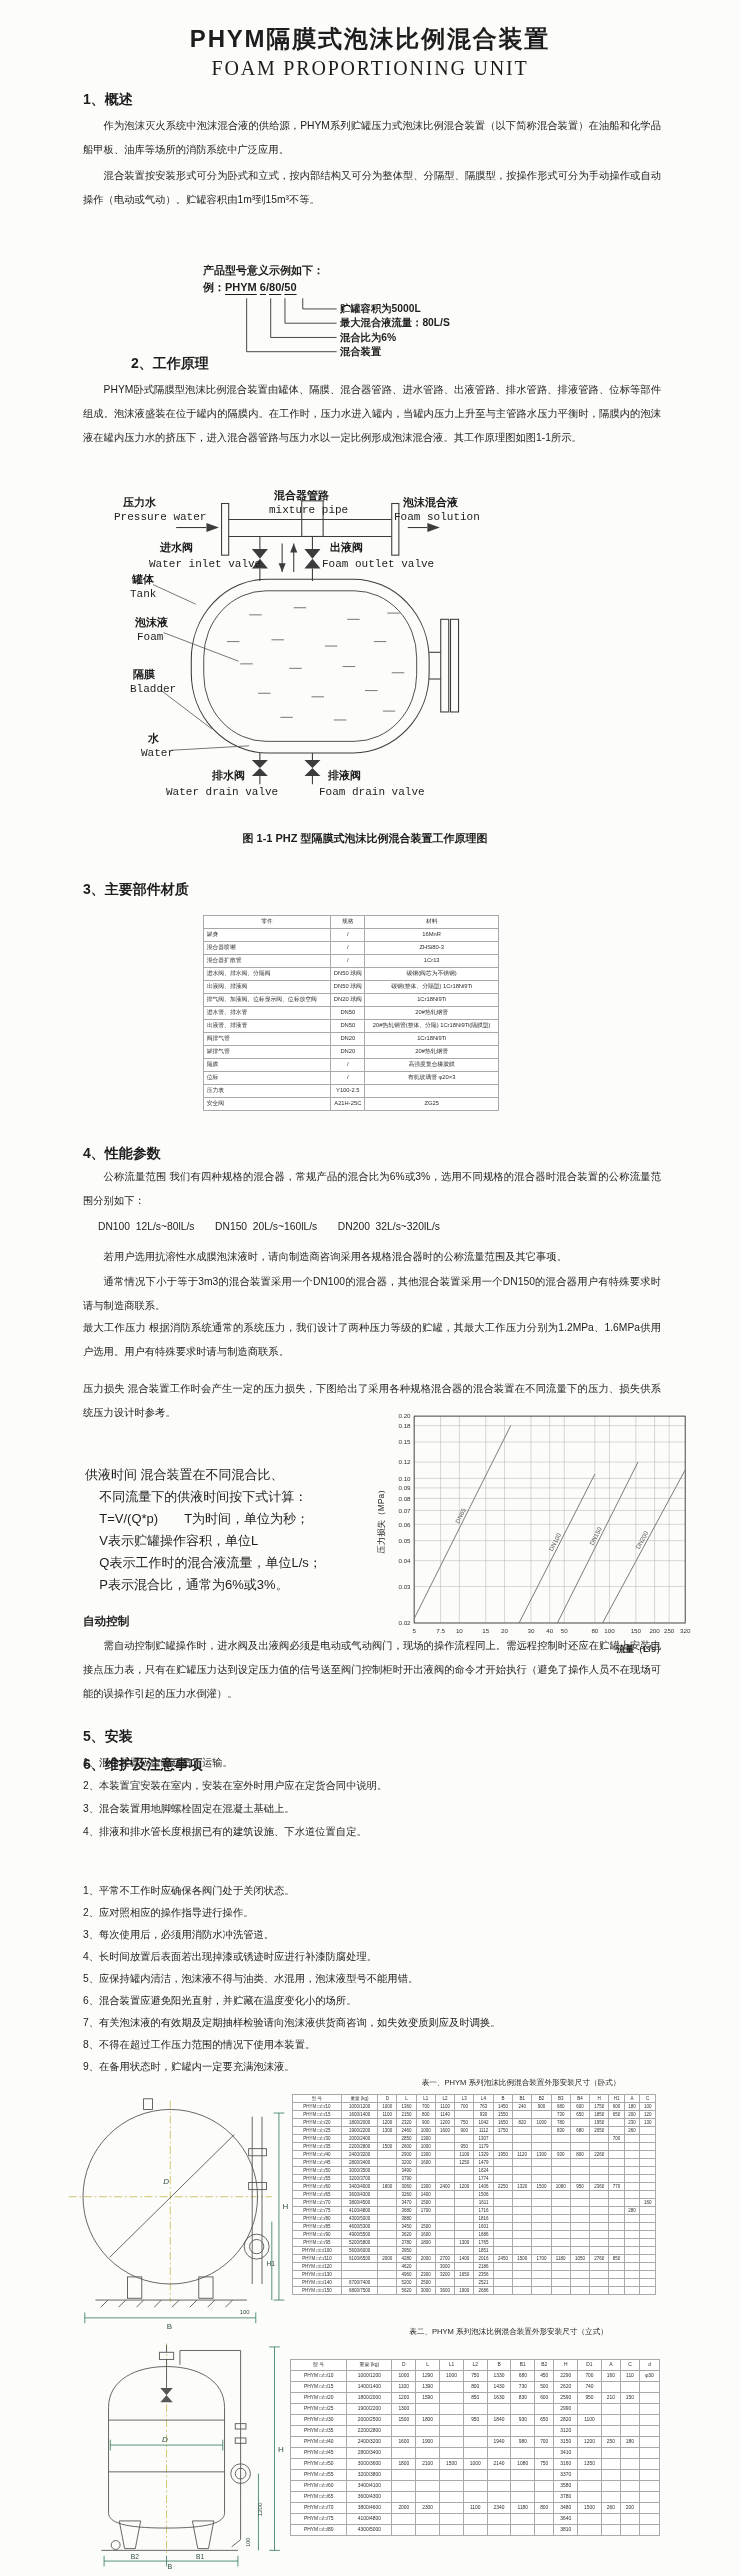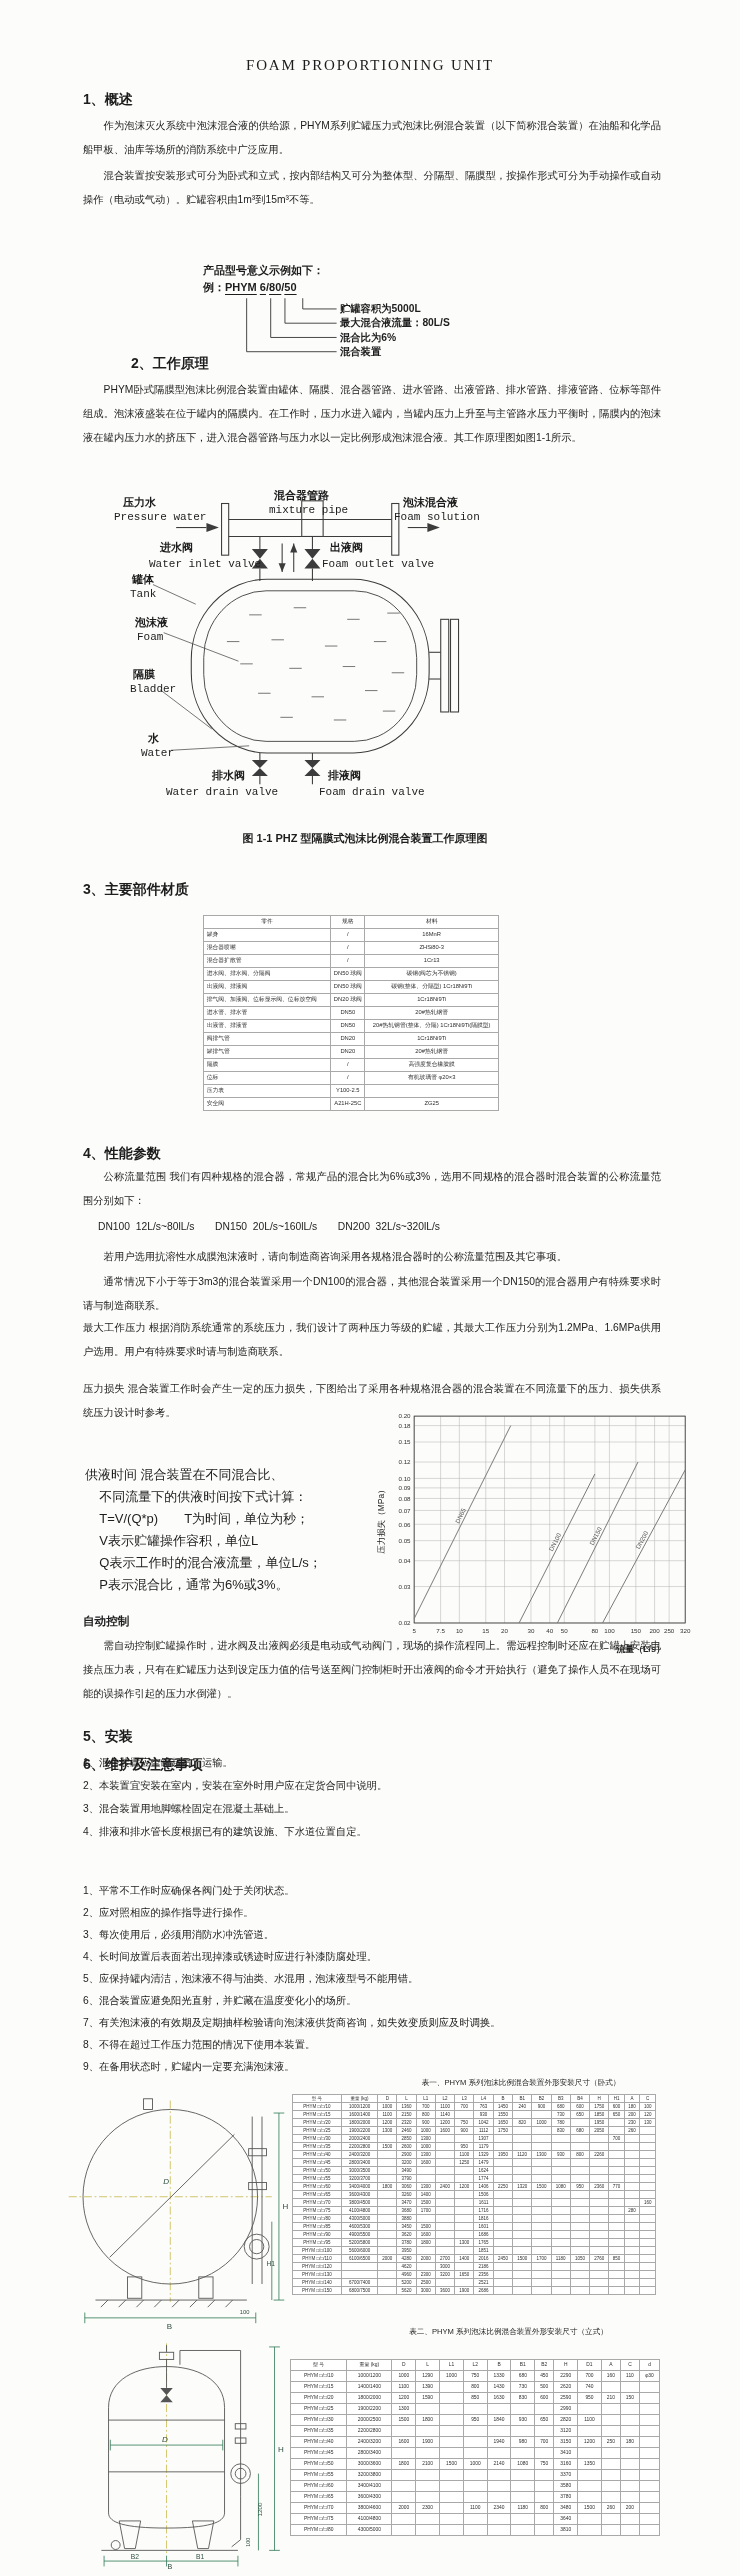--- a/index.html
+++ b/index.html
@@ -1,20 +1,20 @@
 <!DOCTYPE html>
 <html style="font-size:14.3px"><head>
 <meta charset="utf-8">
 <style>
   html,body{margin:0;padding:0;background:#e9e9e9;}
   .page{position:relative;width:740px;height:2576px;margin:0 auto;background:#fcfcfa;
         font-family:"Liberation Sans",sans-serif;color:#1d1d1d;overflow:hidden;}
   .abs{position:absolute;}
   .title{width:100%;text-align:center;font-size:24px;font-weight:bold;letter-spacing:1.8px;}
-  .subtitle{width:100%;text-align:center;font-size:15px;letter-spacing:1.8px;
+  .subtitle{width:100%;text-align:center;font-size:20px;letter-spacing:1.8px;
             font-family:"Liberation Serif",serif;}
   .h{font-size:14px;font-weight:bold;}
   .h2{font-size:11.6px;font-weight:bold;}
   .p{font-size:10.3px;line-height:24px;text-align:justify;text-indent:2em;width:578px;}
   .p.noind{text-indent:0;}
   .flow{font-size:10.3px;white-space:pre;}
   .list div{font-size:10.3px;line-height:23px;}
   .list6 div{font-size:10.3px;line-height:22px;}
   .supply div{font-size:13px;line-height:22px;padding-left:14.3px;white-space:nowrap;}
   .supply div:first-child{padding-left:0;}
@@ -36,20 +36,21 @@
   .tbl-1 td:first-child{white-space:nowrap;}
   .tbl-2{font-size:4.9px;width:370px;}
   .tbl-2 td,.tbl-2 th{height:10px;}
   svg text{font-family:"Liberation Sans",sans-serif;}
 </style>
 </head>
 <body>
 
 <div class="page">
 
+  <div class="abs title" style="top:23px;left:0;">PHYM隔膜式泡沫比例混合装置</div>
   <div class="abs subtitle" style="top:57px;left:0;">FOAM PROPORTIONING UNIT</div>
 
   <div class="abs h" style="left:83px;top:91px;">1、概述</div>
   <div class="abs p" style="left:83px;top:114px;">作为泡沫灭火系统中泡沫混合液的供给源，PHYM系列贮罐压力式泡沫比例混合装置（以下简称混合装置）在油船和化学品船甲板、油库等场所的消防系统中广泛应用。</div>
   <div class="abs p" style="left:83px;top:164px;">混合装置按安装形式可分为卧式和立式，按内部结构又可分为整体型、分隔型、隔膜型，按操作形式可分为手动操作或自动操作（电动或气动）。贮罐容积由1m³到15m³不等。</div>
 
   <div class="abs" style="left:203px;top:225px;width:383px;height:107px;margin-top:37px;">
     <div class="mline" style="position:absolute;left:0;top:0;">产品型号意义示例如下：</div>
     <div class="mline" style="position:absolute;left:0;top:17px;">
       <span>例：</span><span class="mu">PHYM</span>&nbsp;<span class="mu">6</span>/<span class="mu">80</span>/<span class="mu">50</span>

